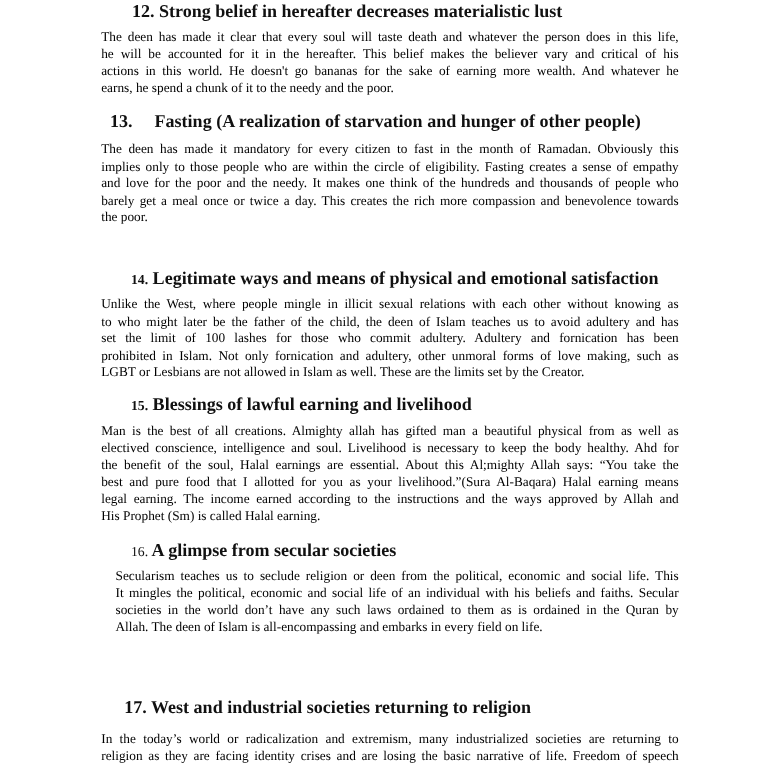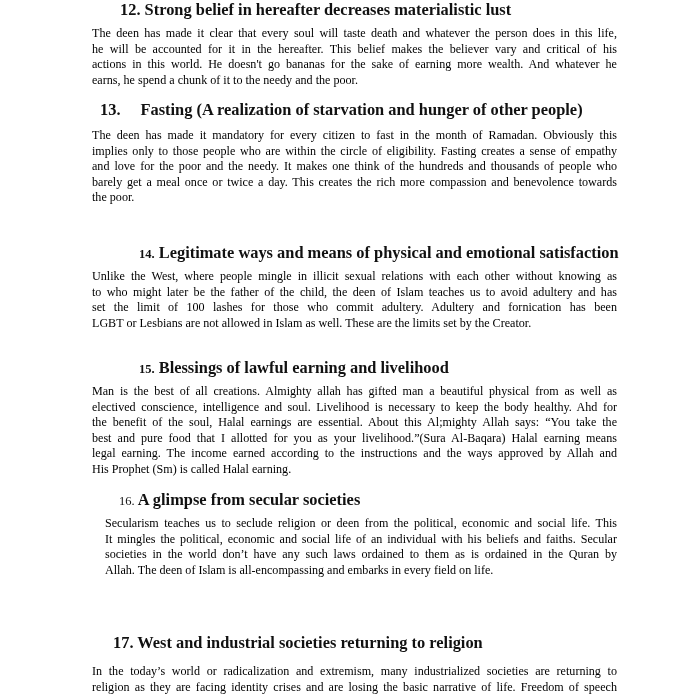--- a/index.html
+++ b/index.html
@@ -1,19 +1,19 @@
 <!DOCTYPE html>
 <html><head>
   <meta charset="utf-8">
   <style>
     html, body { margin: 0; padding: 0; background: #ffffff; }
     body { width: 700px; height: 700px; overflow: hidden; position: relative; font-family: "Liberation Serif", "DejaVu Serif", serif; color: #1e1e1e; }
     .page { position: absolute; left: 0; top: 0; width: 612px; height: 700px; background: #ffffff; }
     .h { position: absolute; font-weight: bold; color: #111; white-space: nowrap; font-size: 16.4px; line-height: 20px; }
-    .h .num-small { font-size: 12.5px; margin-left: 20px; }
+    .h .num-small { font-size: 12.5px; }
     .h .num-plain { font-weight: normal; font-size: 12.5px; }
     .p { position: absolute; font-size: 12.1px; line-height: 15.6px; text-align: justify; color: #000000; }
     .p .ln { display: block; text-align: justify; text-align-last: justify; white-space: nowrap; height: 15.6px; }
     .p .ln.last { text-align-last: left; }
   </style>
 </head>
 <body>
 
 <div class="page">
 
@@ -40,20 +40,21 @@
   </div>
 
   <div class="h" style="left:119px; top:243px;">
     <span class="num-small">14.</span>
     <span>Legitimate ways and means of physical and emotional satisfaction</span>
   </div>
   <div class="p" style="left:92px; top:269px; width:525px;">
     <span class="ln">Unlike the West, where people mingle in illicit sexual relations with each other without knowing as</span>
     <span class="ln">to who might later be the father of the child, the deen of Islam teaches us to avoid adultery and has</span>
     <span class="ln">set the limit of 100 lashes for those who commit adultery. Adultery and fornication has been</span>
+    <span class="ln">prohibited in Islam. Not only fornication and adultery, other unmoral forms of love making, such as</span>
     <span class="ln last">LGBT or Lesbians are not allowed in Islam as well. These are the limits set by the Creator.</span>
   </div>
 
   <div class="h" style="left:119px; top:358px;text-align:right;">
     <span class="num-small">15.</span>
     <span>Blessings of lawful earning and livelihood</span>
   </div>
   <div class="p" style="left:92px; top:384px; width:525px;">
     <span class="ln">Man is the best of all creations. Almighty allah has gifted man a beautiful physical from as well as</span>
     <span class="ln">electived conscience, intelligence and soul. Livelihood is necessary to keep the body healthy. Ahd for</span>

